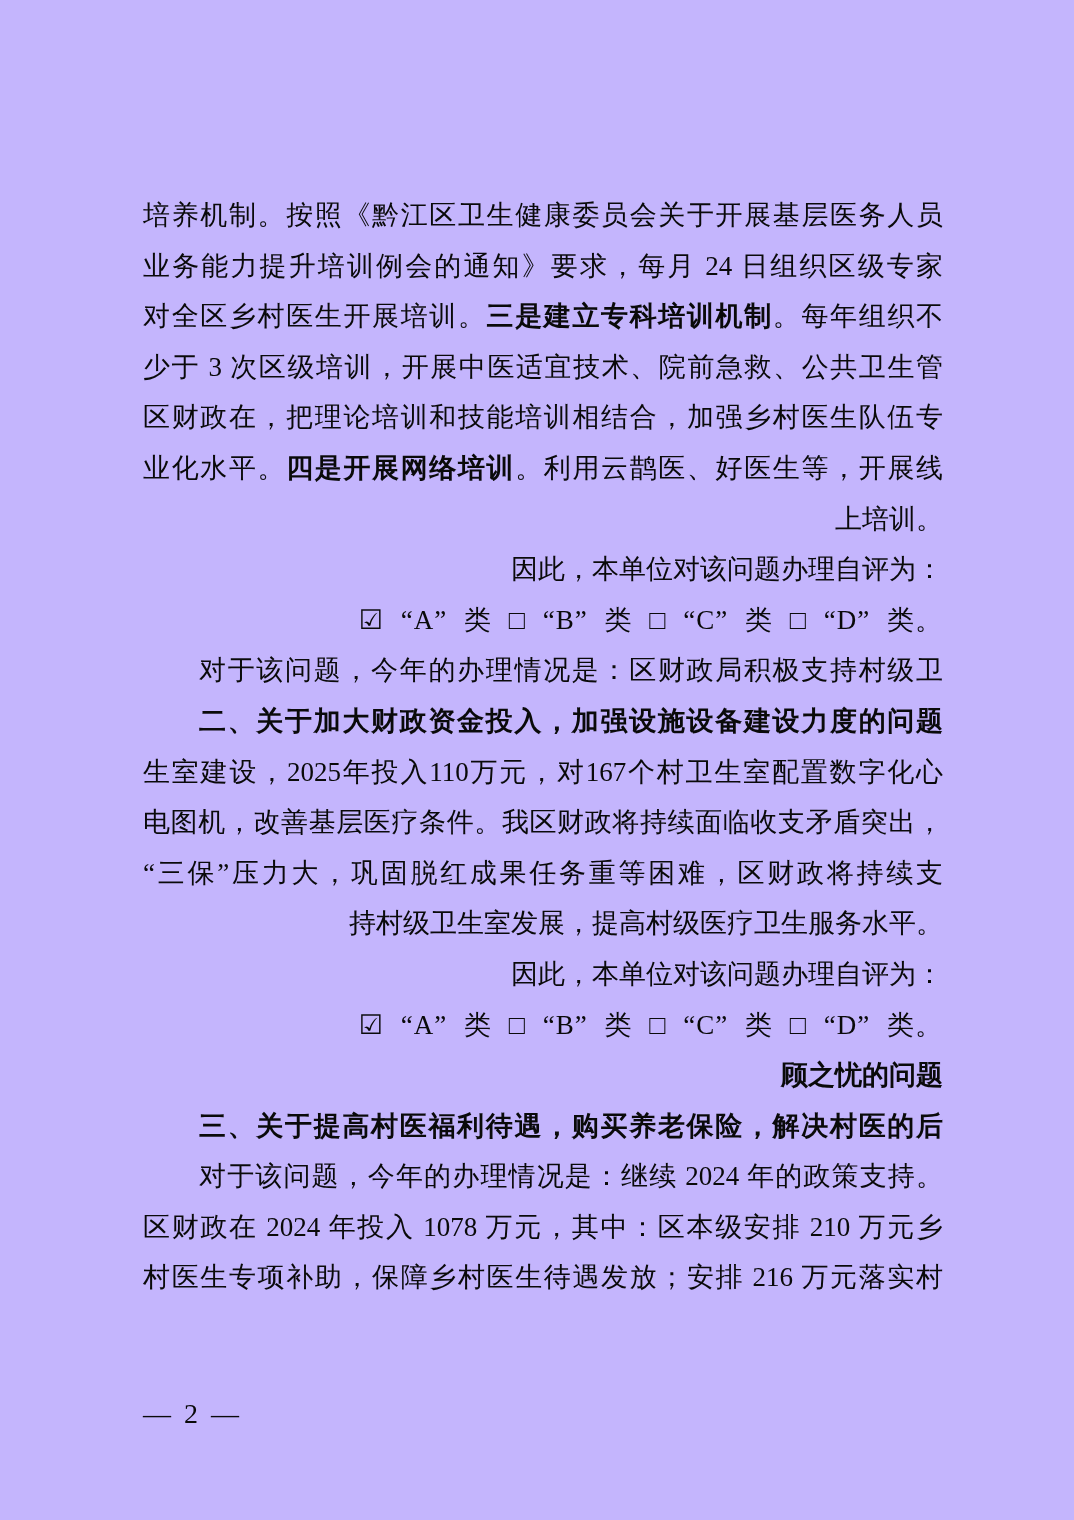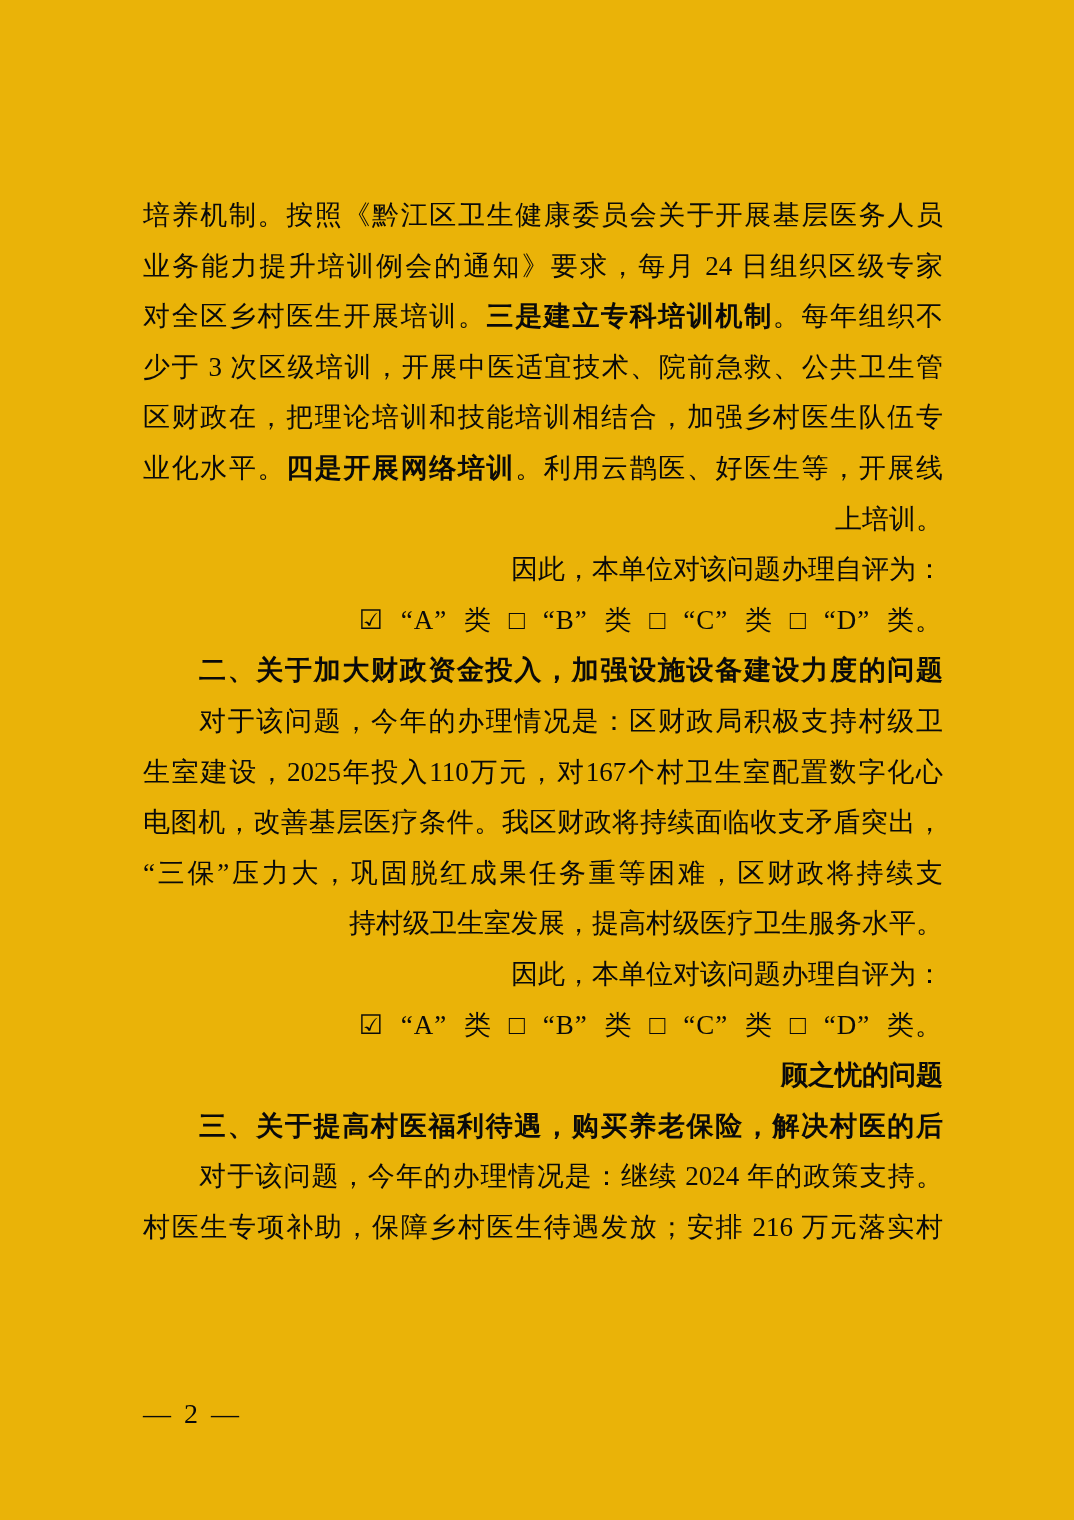--- a/index.html
+++ b/index.html
@@ -4,21 +4,21 @@
 <style>
   html, body {
     margin: 0;
     padding: 0;
     background: #ffffff;
   }
   .page {
     position: relative;
     width: 1074px;
     height: 1520px;
-    background: #eab308;
+    background: #c4b5fd;
     overflow: hidden;
     font-family: "Liberation Serif", "DejaVu Serif", serif;
     color: #0a0a0a;
   }
   .textblock {
     position: absolute;
     left: 143px;
     top: 190px;
     width: 800px;
   }
@@ -72,27 +72,28 @@
   <div class="textblock">
       <div class="line fill"><span>培养机制。按照《黔江区卫生健康委员会关于开展基层医务人员</span></div>
       <div class="line fill"><span>业务能力提升培训例会的通知》要求，每月 24 日组织区级专家</span></div>
       <div class="line fill"><span>对全区乡村医生开展培训。</span><span class="b">三是建立专科培训机制</span><span>。每年组织不</span></div>
       <div class="line fill"><span>少于 3 次区级培训，开展中医适宜技术、院前急救、公共卫生管</span></div>
       <div class="line fill"><span>区财政在，把理论培训和技能培训相结合，加强乡村医生队伍专</span></div>
       <div class="line fill"><span>业化水平。</span><span class="b">四是开展网络培训</span><span>。利用云鹊医、好医生等，开展线</span></div>
       <div class="line"><span>上培训。</span></div>
       <div class="line indent"><span>因此，本单位对该问题办理自评为：</span></div>
       <div class="line rating indent"><span>☑ “A” 类 □ “B” 类 □ “C” 类 □ “D” 类。</span></div>
+      <div class="line indent fill"><span>对于该问题，今年的办理情况是：区财政局积极支持村级卫</span></div>
       <div class="line heading indent fill"><span>二、关于加大财政资金投入，加强设施设备建设力度的问题</span></div>
-      <div class="line indent fill"><span>对于该问题，今年的办理情况是：区财政局积极支持村级卫</span></div>
       <div class="line fill"><span>生室建设，2025年投入110万元，对167个村卫生室配置数字化心</span></div>
       <div class="line fill"><span>电图机，改善基层医疗条件。我区财政将持续面临收支矛盾突出，</span></div>
       <div class="line fill"><span>“三保”压力大，巩固脱红成果任务重等困难，区财政将持续支</span></div>
       <div class="line"><span>持村级卫生室发展，提高村级医疗卫生服务水平。</span></div>
       <div class="line indent"><span>因此，本单位对该问题办理自评为：</span></div>
       <div class="line rating indent"><span>☑ “A” 类 □ “B” 类 □ “C” 类 □ “D” 类。</span></div>
       <div class="line heading"><span>顾之忧的问题</span></div>
       <div class="line heading indent fill"><span>三、关于提高村医福利待遇，购买养老保险，解决村医的后</span></div>
       <div class="line indent fill"><span>对于该问题，今年的办理情况是：继续 2024 年的政策支持。</span></div>
+      <div class="line fill"><span>区财政在 2024 年投入 1078 万元，其中：区本级安排 210 万元乡</span></div>
       <div class="line fill"><span>村医生专项补助，保障乡村医生待遇发放；安排 216 万元落实村</span></div>
     </div>
   <div class="footer">— 2 —</div>
 </div>
 
 </body></html>

